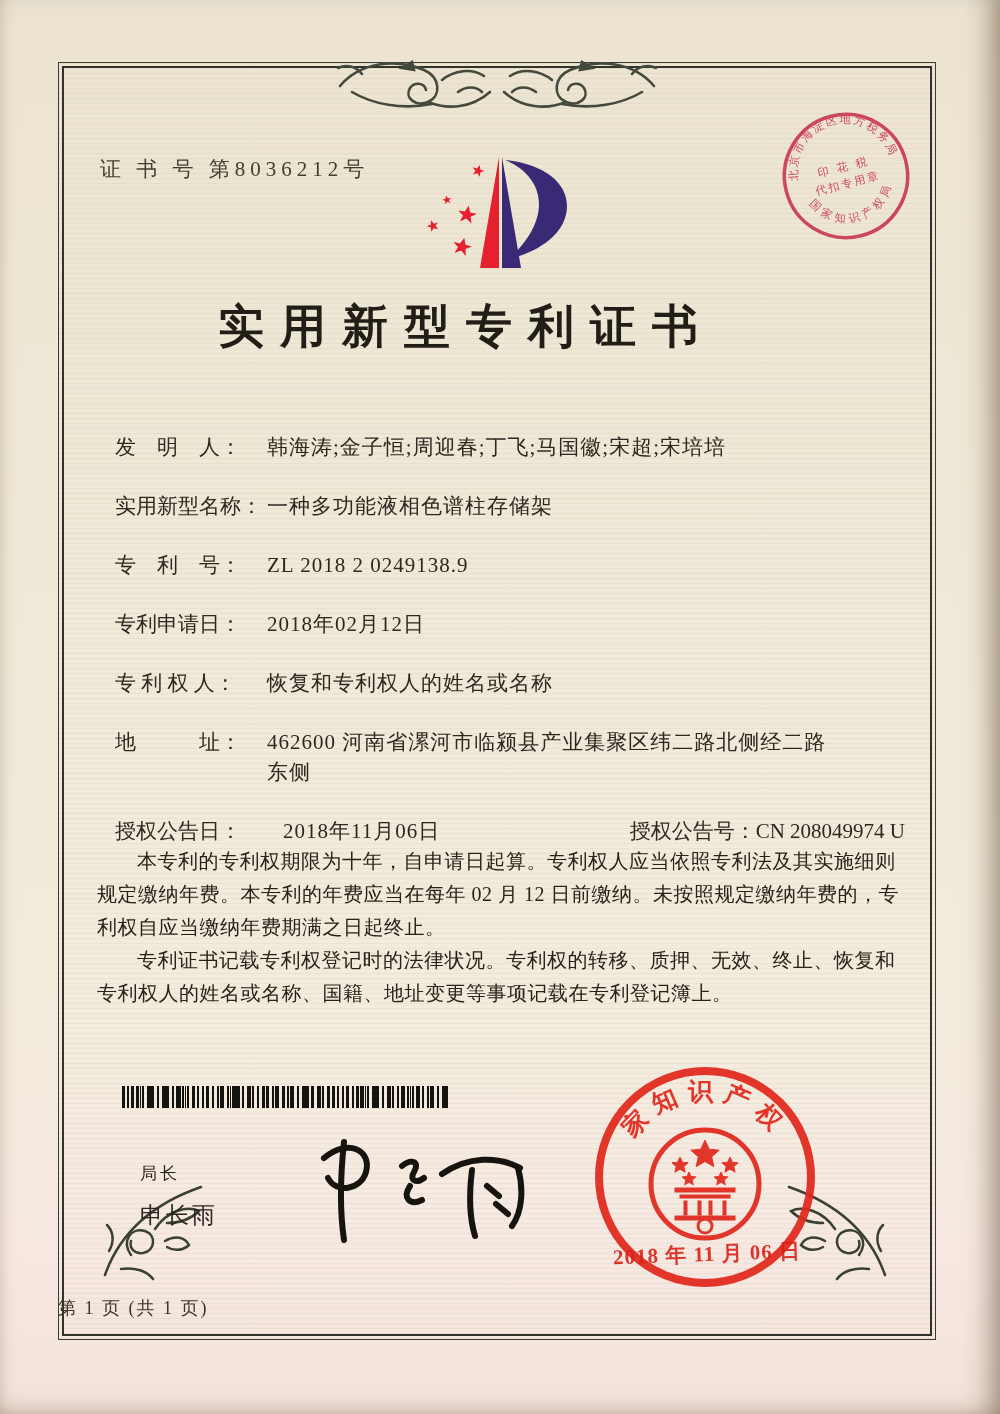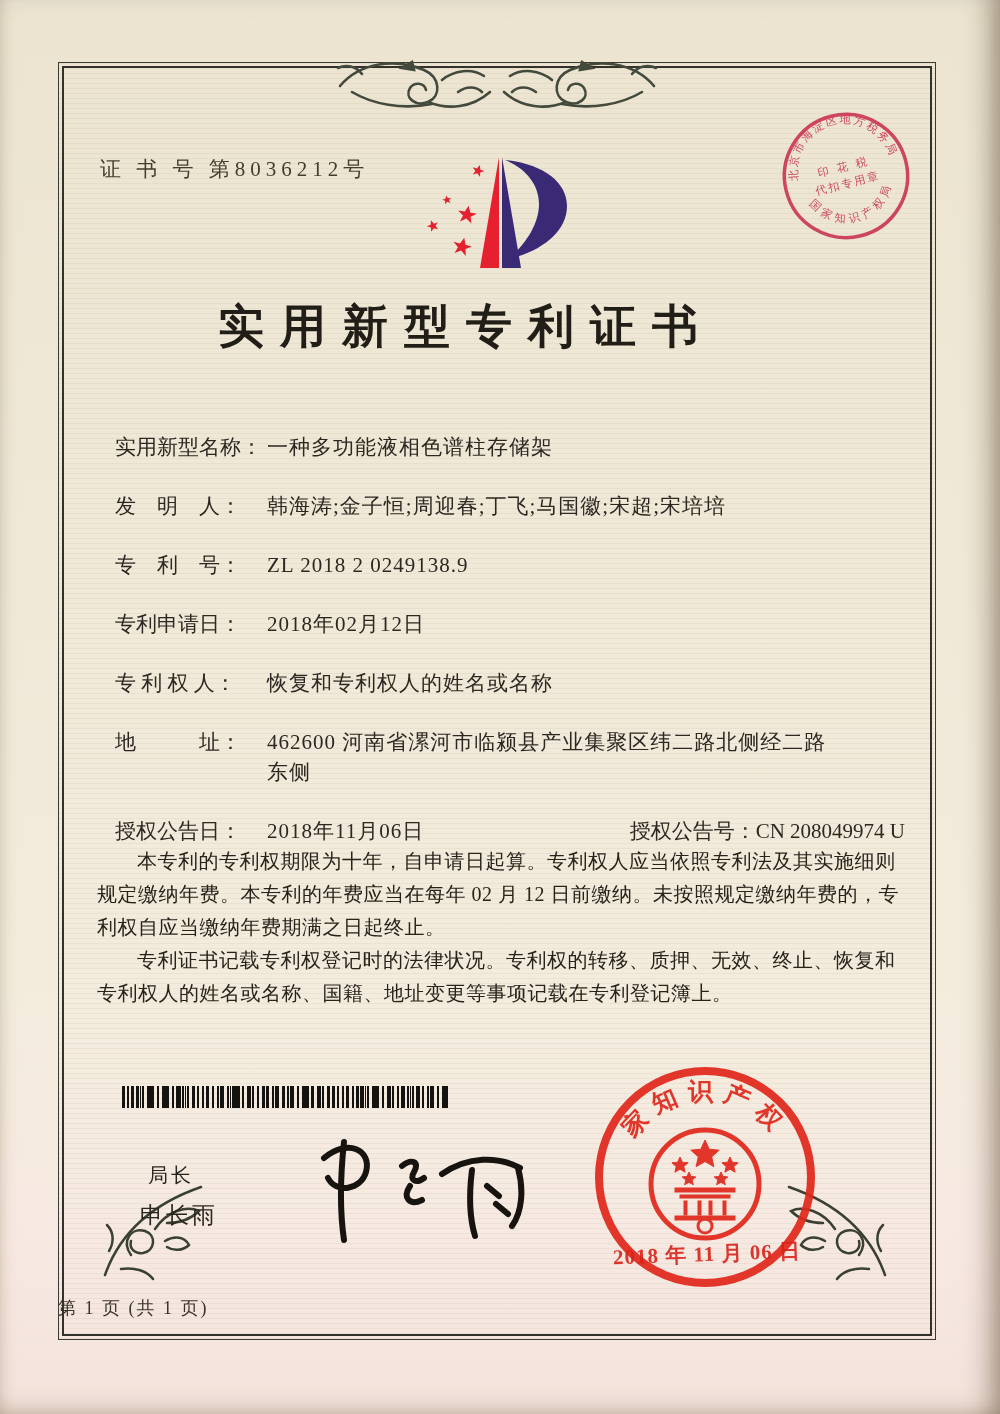--- a/index.html
+++ b/index.html
@@ -30,32 +30,32 @@
   }
   .title{
     left:58px;top:296px;width:800px;text-align:center;
     font-size:46px;font-weight:bold;color:#211d17;letter-spacing:16px;text-indent:16px;
   }
   .fields{left:115px;top:432px;width:800px;font-size:21px;color:#2c2721;}
   .frow{display:flex;margin-bottom:29px;line-height:30px;}
   .flabel{flex:0 0 152px;white-space:nowrap;}
   .fvalue{letter-spacing:1px;}
   .addr .fvalue{width:560px;}
-  .grant-row{display:flex;margin-bottom:0;}
+  .grant-row{display:flex;margin-bottom:0;gap:16px;}
   .grant-right{margin-left:auto;display:flex;white-space:nowrap;padding-right:10px;}
   .paras{left:97px;top:845px;width:816px;font-size:20px;line-height:33px;color:#27221a;}
   .paras p{margin:0;text-indent:2em;letter-spacing:.5px;}
   .barcode{
     left:122px;top:1086px;width:326px;height:22px;
     background:
       repeating-linear-gradient(90deg,#15130f 0 2px,rgba(0,0,0,0) 2px 5px),
       repeating-linear-gradient(90deg,#15130f 0 1px,rgba(0,0,0,0) 1px 9px),
       repeating-linear-gradient(90deg,#15130f 0 3px,rgba(0,0,0,0) 3px 14px);
   }
-  .sig-title{left:148px;top:1162px;font-size:20px;color:#2a251e;letter-spacing:3px;}
+  .sig-title{left:140px;top:1162px;font-size:17px;color:#2a251e;letter-spacing:3px;}
   .sig-name{left:140px;top:1200px;font-size:23px;color:#2a251e;letter-spacing:3px;text-align:right;}
   .sig-svg{left:282px;top:1128px;}
   .office-stamp{left:588px;top:1060px;opacity:.92;}
   .stamp-date{
     left:592px;top:1240px;width:230px;text-align:center;
     font-size:21px;color:#d8231a;letter-spacing:1px;transform:rotate(-2deg);
     font-weight:bold;opacity:.9;
   }
   .tax-stamp{left:776px;top:106px;transform:rotate(-14deg);opacity:.88;}
   .footer{
@@ -155,26 +155,26 @@
     <text x="100" y="116" text-anchor="middle" fill="#c93050" font-size="16" letter-spacing="3">代扣专用章</text>
     <text fill="#c93050" font-size="16" letter-spacing="6">
       <textPath href="#taxBot" startOffset="50%" text-anchor="middle">国家知识产权局</textPath>
     </text>
   </svg>
 
   <div class="abs title">实用新型专利证书</div>
 
   <div class="abs fields">
     <div class="frow">
+      <span class="flabel">发　明　人：</span>
+      <span class="fvalue">韩海涛;金子恒;周迎春;丁飞;马国徽;宋超;宋培培</span>
+    </div>
+    <div class="frow">
       <span class="flabel">实用新型名称：</span>
       <span class="fvalue">一种多功能液相色谱柱存储架</span>
-    </div>
-    <div class="frow">
-      <span class="flabel">发　明　人：</span>
-      <span class="fvalue">韩海涛;金子恒;周迎春;丁飞;马国徽;宋超;宋培培</span>
     </div>
     <div class="frow">
       <span class="flabel">专　利　号：</span>
       <span class="fvalue">ZL 2018 2 0249138.9</span>
     </div>
     <div class="frow">
       <span class="flabel">专利申请日：</span>
       <span class="fvalue">2018年02月12日</span>
     </div>
     <div class="frow">

